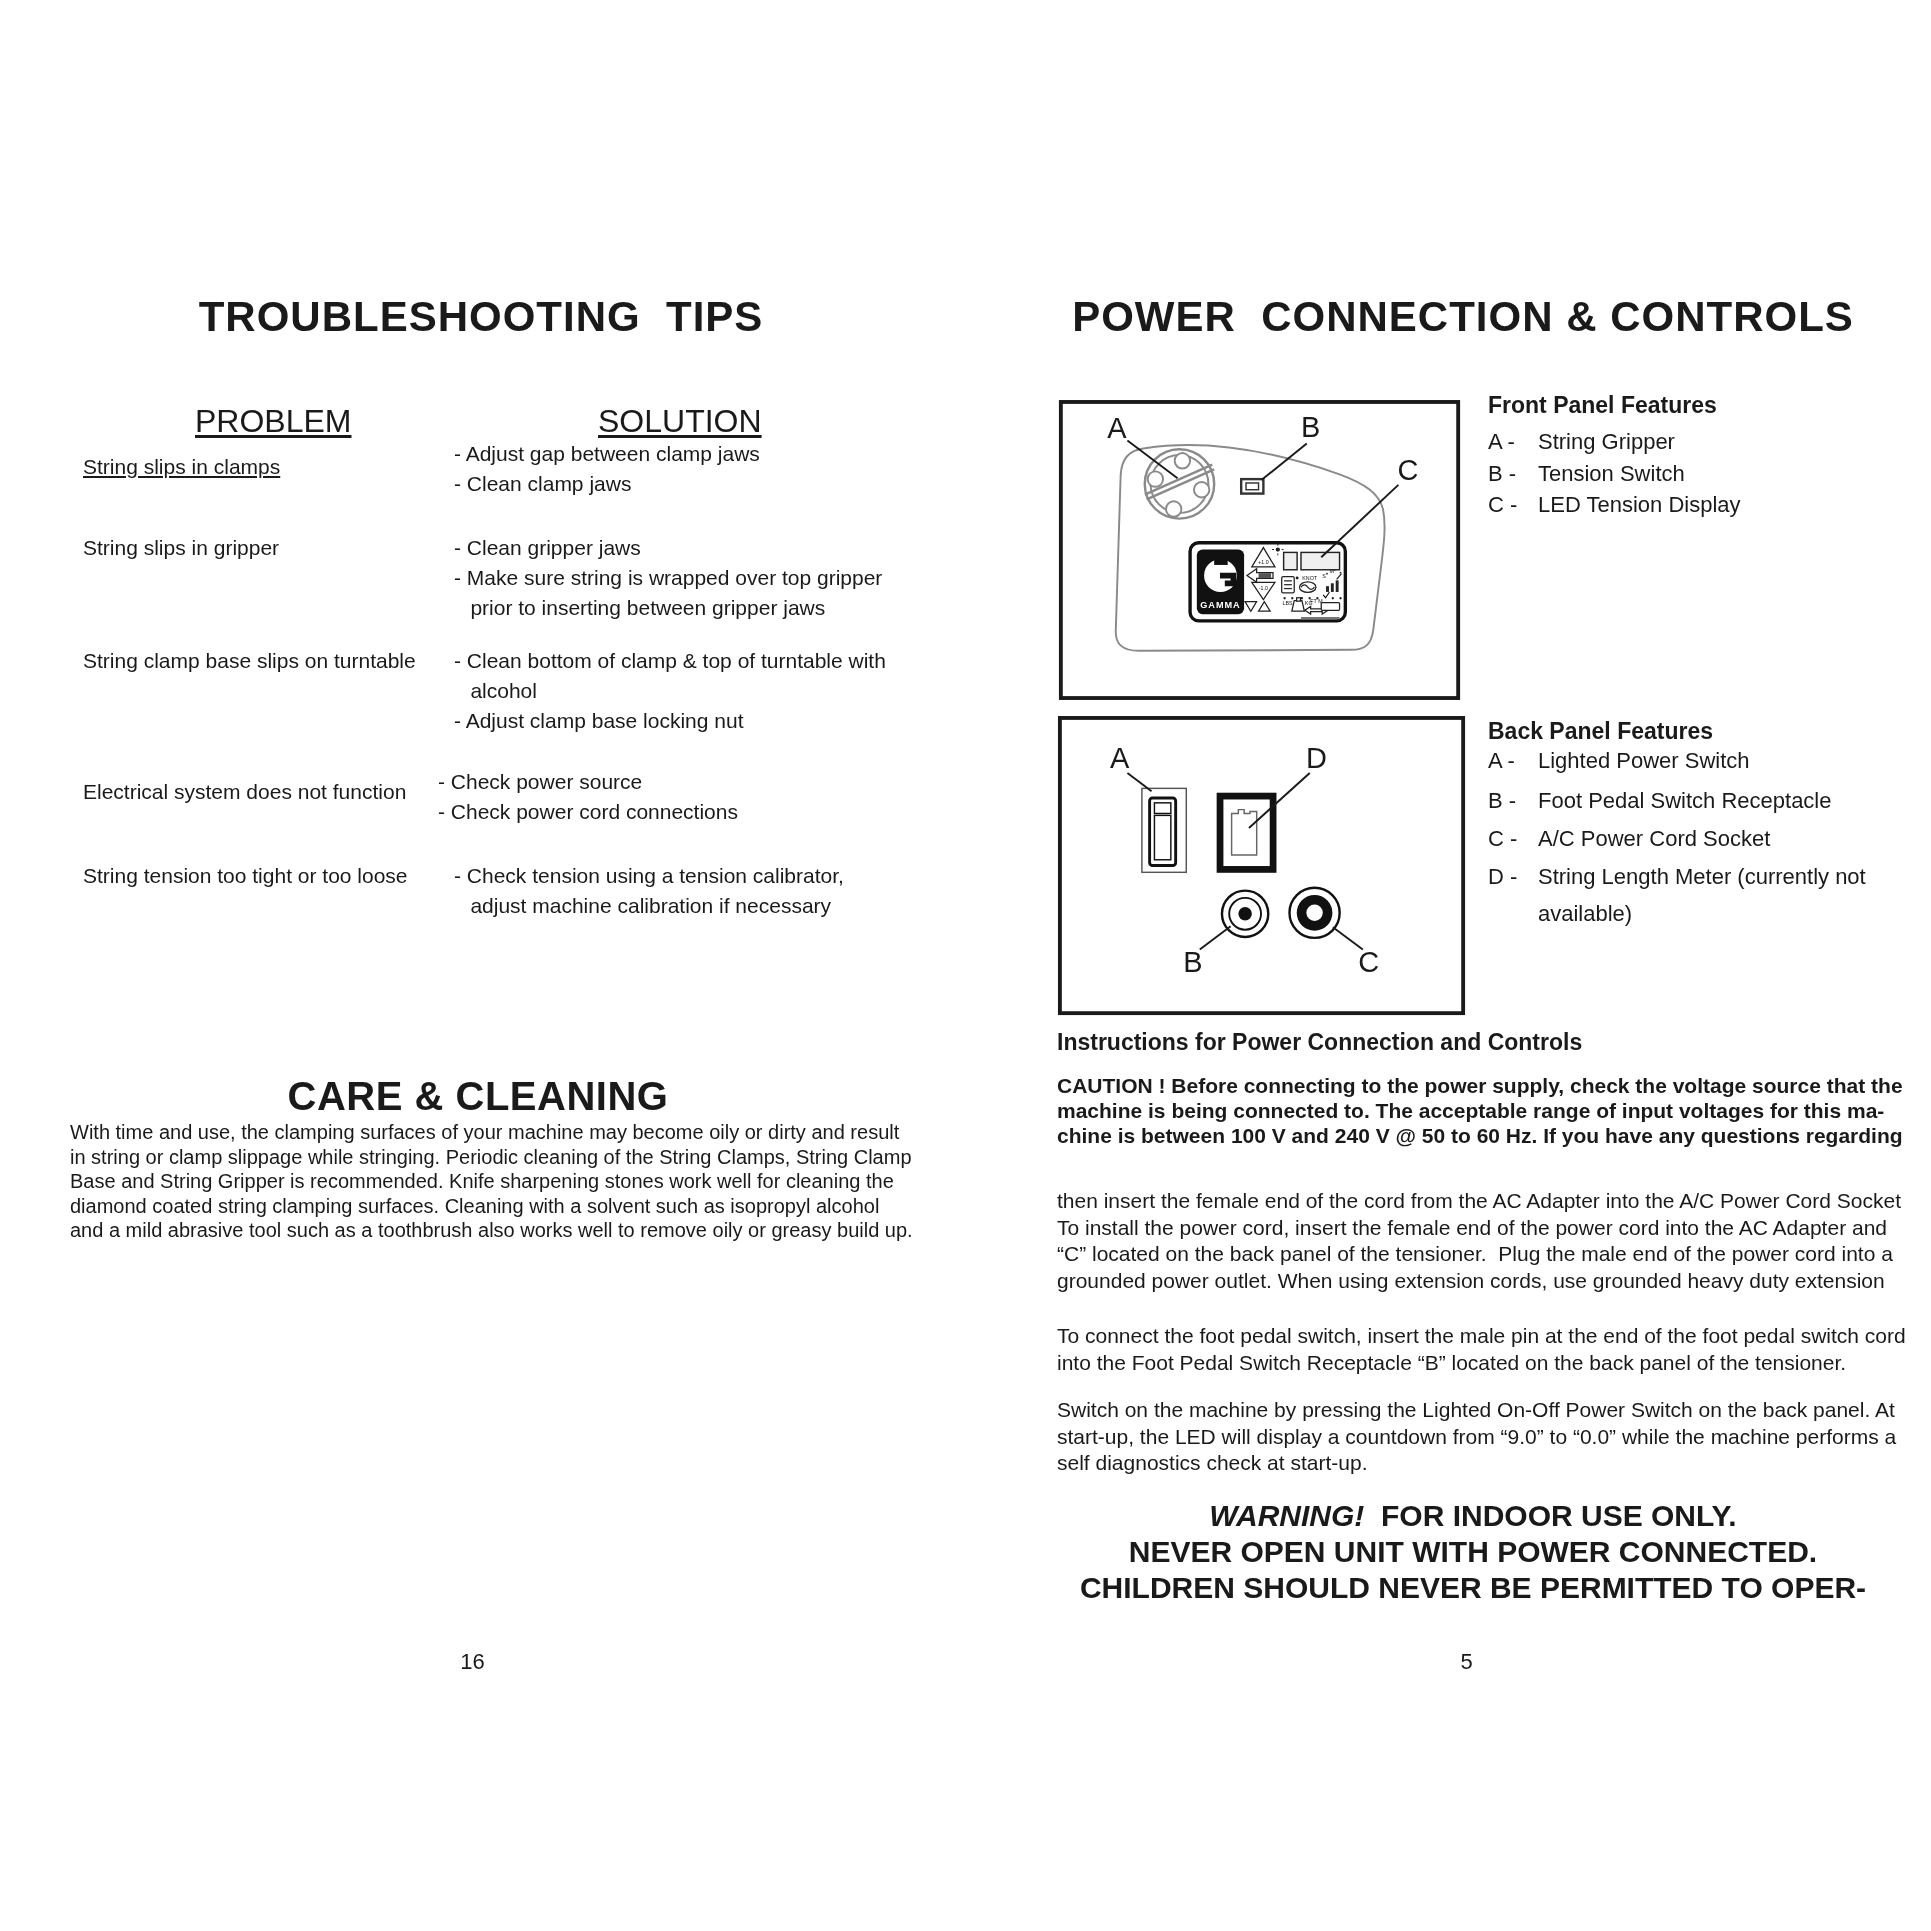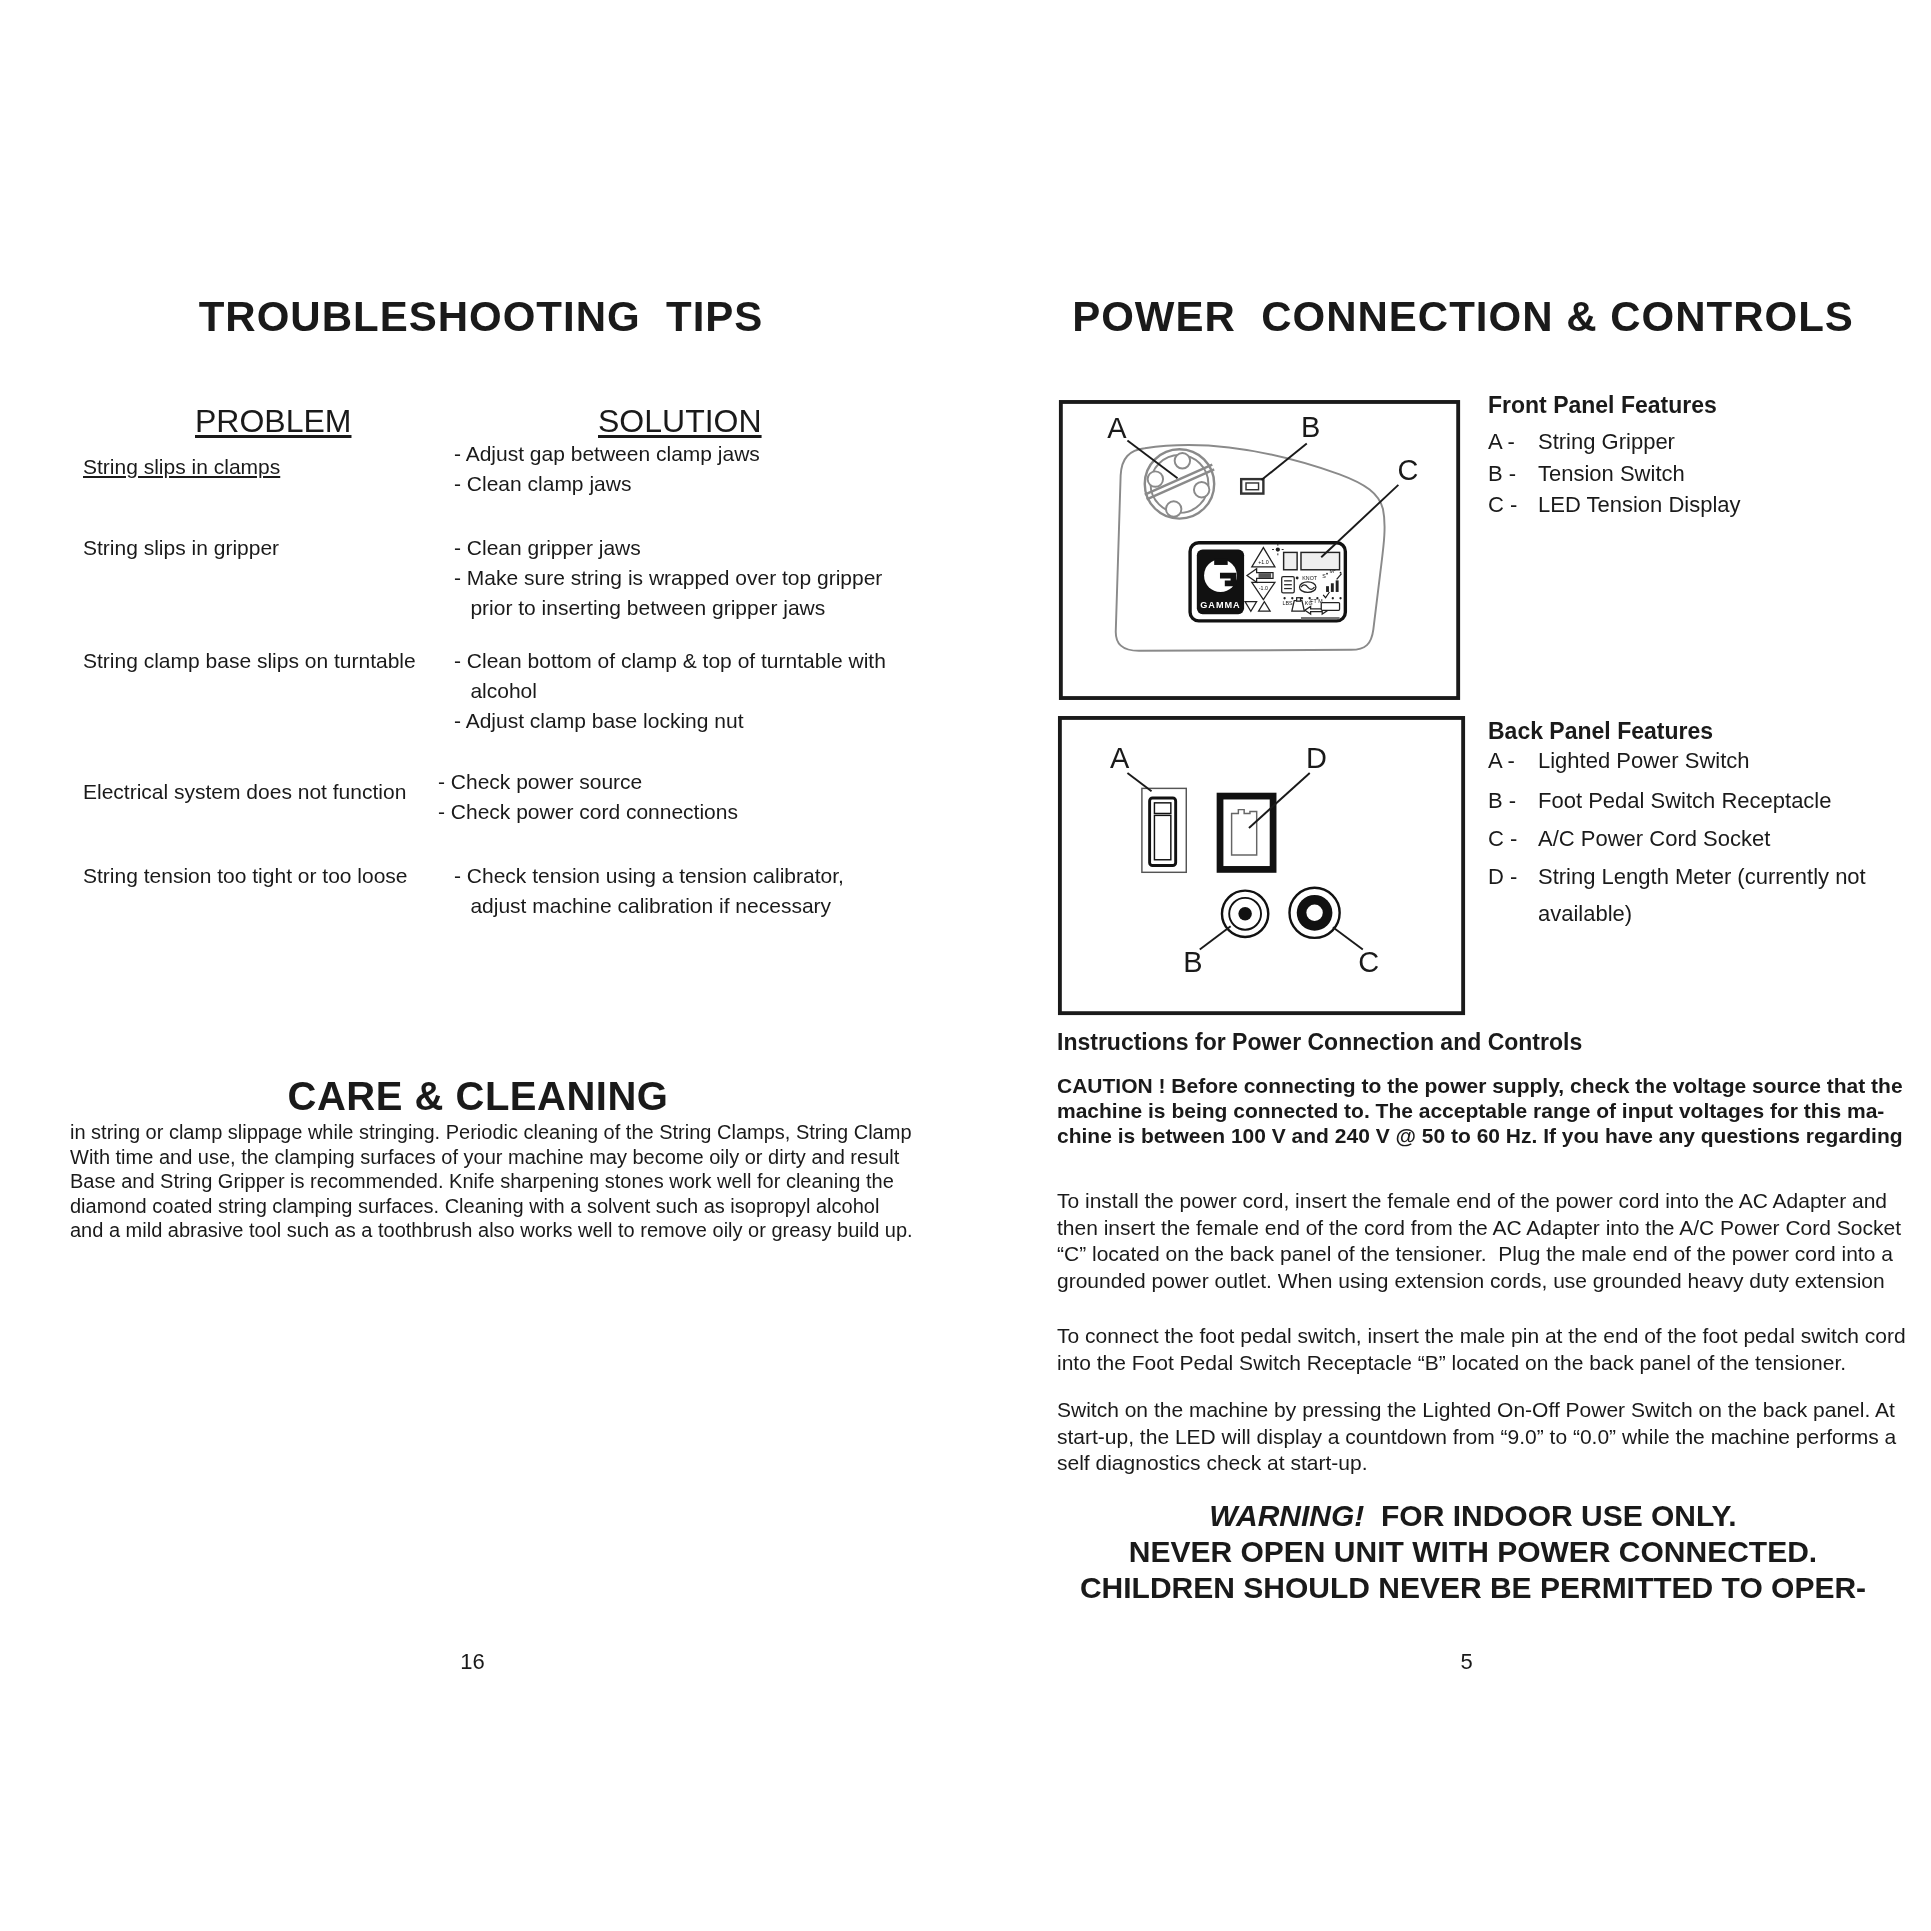--- a/index.html
+++ b/index.html
@@ -64,22 +64,22 @@
     </div>
 
     <div class="abs tbl-text nowrap" style="left:83px;top:861px;">String tension too tight or too loose</div>
     <div class="abs tbl-text" style="left:454px;top:861px;">
       <div class="sol-line">- Check tension using a tension calibrator,</div>
       <div class="sol-line sol-cont">adjust machine calibration if necessary</div>
     </div>
 
     <div class="abs care-title" style="left:63px;top:1074px;width:830px;">CARE &amp; CLEANING</div>
     <div class="abs" style="left:70px;top:1120px;">
+      <div class="care-line">With time and use, the clamping surfaces of your machine may become oily or dirty and result</div>
       <div class="care-line">in string or clamp slippage while stringing. Periodic cleaning of the String Clamps, String Clamp</div>
-      <div class="care-line">With time and use, the clamping surfaces of your machine may become oily or dirty and result</div>
       <div class="care-line">Base and String Gripper is recommended. Knife sharpening stones work well for cleaning the</div>
       <div class="care-line">diamond coated string clamping surfaces. Cleaning with a solvent such as isopropyl alcohol</div>
       <div class="care-line">and a mild abrasive tool such as a toothbrush also works well to remove oily or greasy build up.</div>
     </div>
 
     <div class="abs page-num" style="left:434px;top:1649px;">16</div>
   </div>
 
   <div>
     <div class="abs page-title" style="left:1043px;top:293px;width:840px;">POWER  CONNECTION &amp; CONTROLS</div>
@@ -249,22 +249,22 @@
 
     <div class="abs instr-head" style="left:1057px;top:1029px;">Instructions for Power Connection and Controls</div>
 
     <div class="abs" style="left:1057px;top:1073px;">
       <div class="caution-line">CAUTION ! Before connecting to the power supply, check the voltage source that the</div>
       <div class="caution-line">machine is being connected to. The acceptable range of input voltages for this ma-</div>
       <div class="caution-line">chine is between 100 V and 240 V @ 50 to 60 Hz. If you have any questions regarding</div>
     </div>
 
     <div class="abs" style="left:1057px;top:1188px;">
+      <div class="body-line">then insert the female end of the cord from the AC Adapter into the A/C Power Cord Socket</div>
       <div class="body-line">To install the power cord, insert the female end of the power cord into the AC Adapter and</div>
-      <div class="body-line">then insert the female end of the cord from the AC Adapter into the A/C Power Cord Socket</div>
       <div class="body-line">“C” located on the back panel of the tensioner.  Plug the male end of the power cord into a</div>
       <div class="body-line">grounded power outlet. When using extension cords, use grounded heavy duty extension</div>
     </div>
 
     <div class="abs" style="left:1057px;top:1323px;">
       <div class="body-line">To connect the foot pedal switch, insert the male pin at the end of the foot pedal switch cord</div>
       <div class="body-line">into the Foot Pedal Switch Receptacle “B” located on the back panel of the tensioner.</div>
     </div>
 
     <div class="abs" style="left:1057px;top:1397px;">

